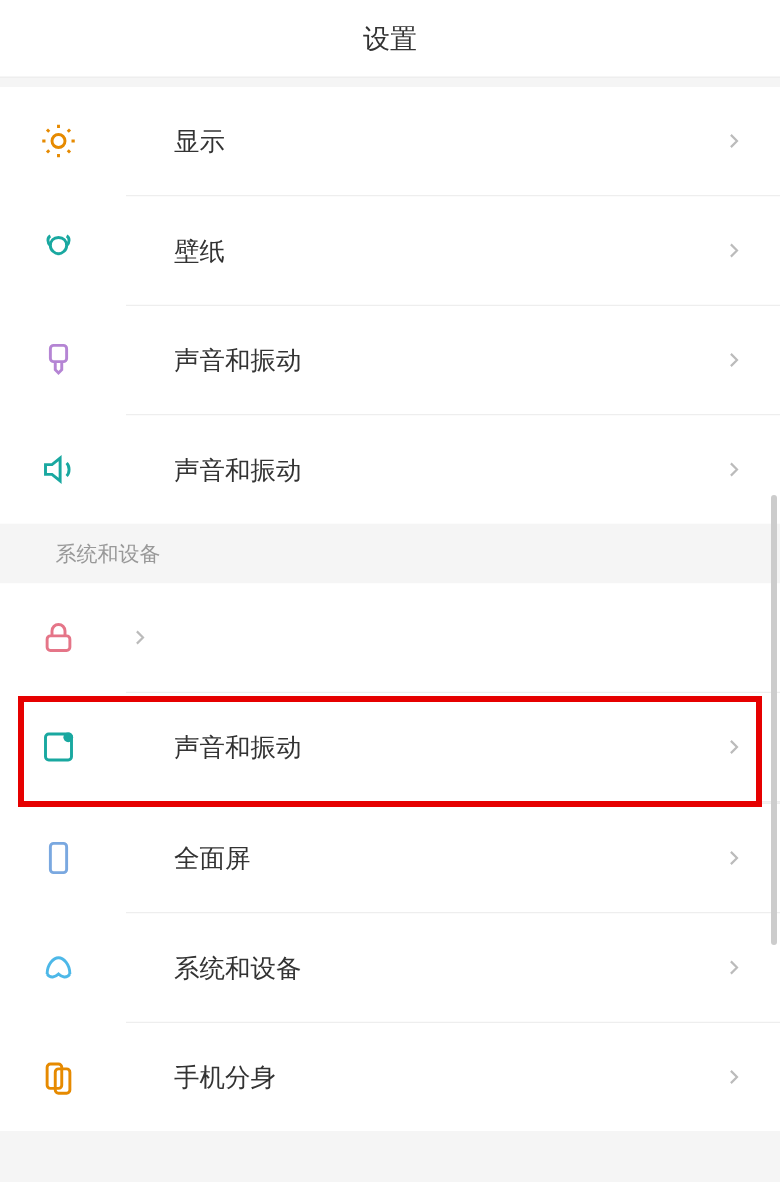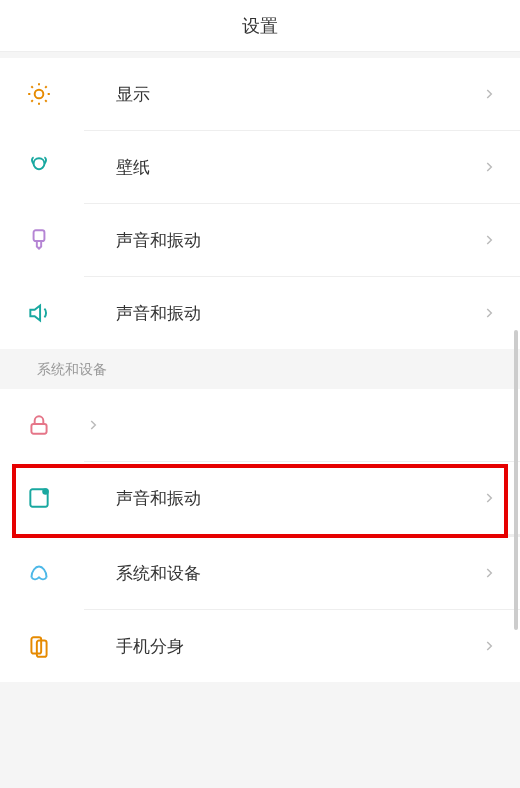--- a/index.html
+++ b/index.html
@@ -194,20 +194,33 @@
       </span>
       <span class="label">声音和振动</span>
       <span class="chevron">
         <svg viewBox="0 0 24 24" width="14" height="14" fill="none" stroke="#bbb" stroke-width="2.5">
             <polyline points="9 5 16 12 9 19"></polyline>
           </svg>
       </span>
     </div>
     <div class="item-sep"></div>
     <div class="item-sep"></div>
+    <div class="item">
+      <span class="icon">
+        <svg viewBox="0 0 24 24" width="26" height="26" fill="none" stroke="#7aa8e0" stroke-width="1.8">
+          <rect x="7" y="3" width="10" height="18" rx="2"></rect>
+        </svg>
+      </span>
+      <span class="label">全面屏</span>
+      <span class="chevron">
+        <svg viewBox="0 0 24 24" width="14" height="14" fill="none" stroke="#bbb" stroke-width="2.5">
+            <polyline points="9 5 16 12 9 19"></polyline>
+          </svg>
+      </span>
+    </div>
     <div class="item-sep"></div>
     <div class="item">
       <span class="icon">
         <svg viewBox="0 0 24 24" width="26" height="26" fill="none" stroke="#4db8e8" stroke-width="1.8">
           <path d="M5 16 C 5 10 9 6 12 6 C 15 6 19 10 19 16"></path>
           <path d="M5 16 C 7 19 10 18 12 16 C 14 18 17 19 19 16"></path>
         </svg>
       </span>
       <span class="label">系统和设备</span>
       <span class="chevron">

